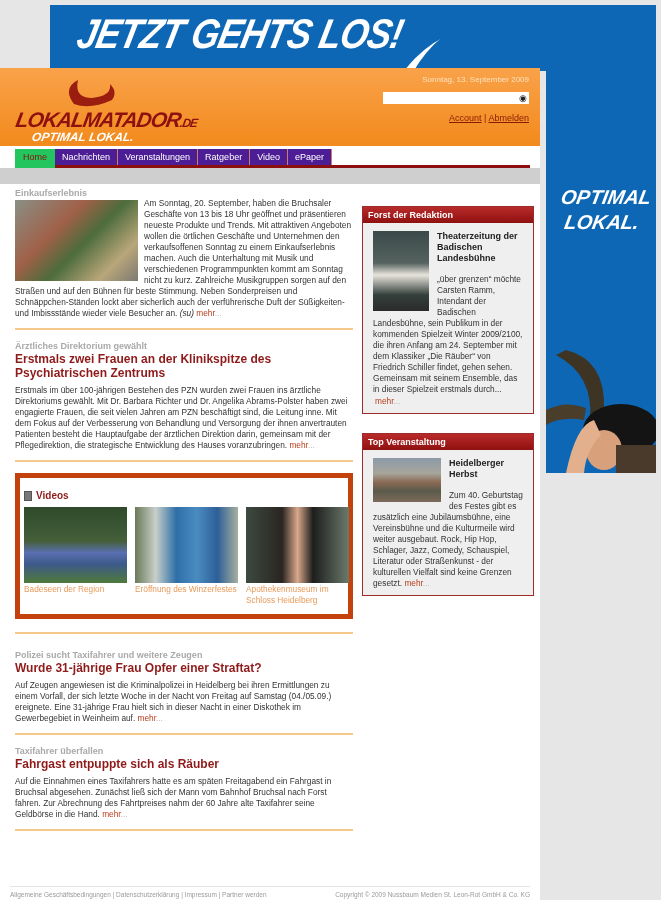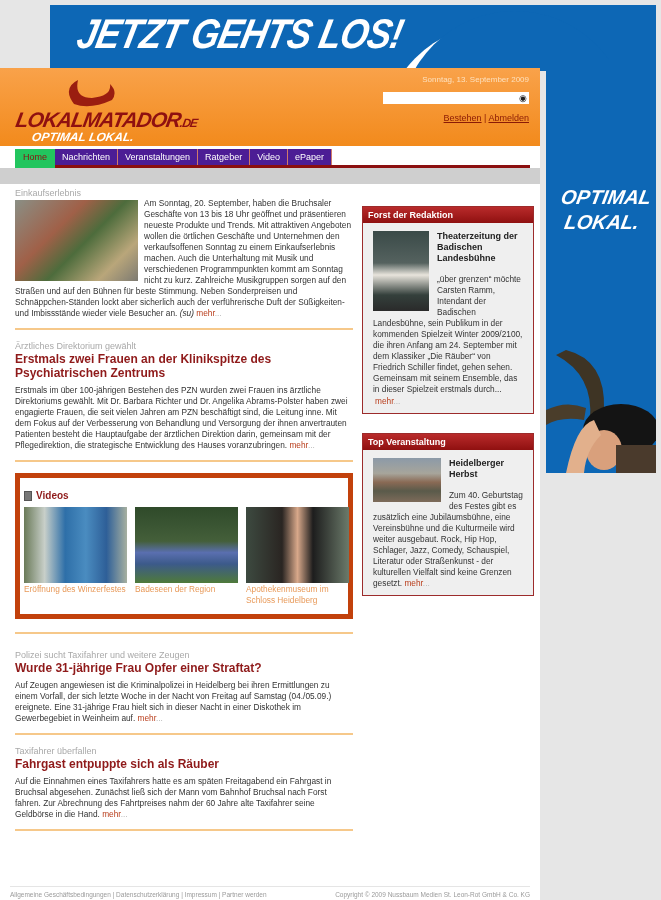--- a/index.html
+++ b/index.html
@@ -33,21 +33,21 @@
 
   .nav { height: 22px; position: relative; background: #fff; }
   .nav .bar { position: absolute; left: 15px; right: 10px; top: 19px; height: 3px; background: #8b0f0f; }
   .nav ul { list-style: none; position: absolute; left: 15px; top: 3px; display: flex; }
   .nav li { font-size: 9px; height: 16px; line-height: 16px; padding: 0 7px; background: #4c1d95; color: #fff; border-right: 1px solid #d07a6a; }
   .nav li.active { background: #22c55e; color: #8b0f0f; border-right: none; padding: 0 8px; height: 19px; }
   .greybar { height: 16px; background: #cfcfcf; }
 
   .main { position: absolute; left: 15px; top: 120px; width: 338px; }
   .article { border-bottom: 2px solid #f6c88a; padding-bottom: 9px; margin-bottom: 11px; }
-  .kicker { font-size: 9px; font-weight: normal; color: #a9a9a9; }
+  .kicker { font-size: 9px; font-weight: bold; color: #a9a9a9; }
   .headline { font-size: 12px; font-weight: bold; color: #8f1a1a; margin: 1px 0 5px; line-height: 14px; }
   .body { font-size: 8.3px; color: #333; line-height: 11px; }
   .body .more { color: #b83c1a; }
   .body .more .dots { color: #b8b8b8; }
   .thumb1 { float: left; width: 123px; height: 81px; margin: 2px 6px 0 0; background: linear-gradient(135deg, #8a8f85 0%, #a06048 35%, #4d6c3c 55%, #b9a67a 80%, #7c7a72 100%); }
 
   .videos { border: 5px solid #c2410c; padding: 12px 4px 8px; margin-bottom: 13px; }
   .videos h3 { font-size: 10px; color: #8f1a1a; display: flex; align-items: center; gap: 4px; margin-bottom: 6px; }
   .videos h3 .vicon { width: 8px; height: 10px; background: #777; border: 1px solid #555; }
   .vrow { display: flex; gap: 8px; }
@@ -97,21 +97,21 @@
       </svg>
       <div class="brand"><span>LOKALMATADOR</span><small>.DE</small></div>
       <div class="tag">OPTIMAL LOKAL.</div>
     </div>
     <div class="date">Sonntag, 13. September 2009</div>
     <div class="search">
       <input type="text" placeholder="" style="">
       <div class="btn">◉</div>
     </div>
     <div class="acct">
-      <a>Bestehen</a>
+      <a>Account</a>
       <span>|</span>
       <a>Abmelden</a>
     </div>
   </div>
 
   <div class="nav">
     <div class="bar"></div>
     <ul>
       <li class="active">Home</li>
       <li>Nachrichten</li>
@@ -144,26 +144,26 @@
     </div>
   </div>
 
   <div class="videos">
     <h3>
         <span class="vicon"></span>
         <span>Videos</span>
       </h3>
     <div class="vrow">
       <div class="vitem">
+        <div class="vthumb" style="background:linear-gradient(180deg,#2f4a2a 0%,#445f3a 45%,#5a6fb0 60%,#3c5a8a 75%,#4f7a3a 100%);"></div>
+        <div class="vcap">Badeseen der Region</div>
+      </div>
+      <div class="vitem">
         <div class="vthumb" style="background:linear-gradient(90deg,#6a7a58 0%,#c8cfc9 20%,#2e6fa8 40%,#4a8cc0 60%,#2e5f98 80%,#a7b0a0 100%);"></div>
         <div class="vcap">Eröffnung des Winzerfestes</div>
-      </div>
-      <div class="vitem">
-        <div class="vthumb" style="background:linear-gradient(180deg,#2f4a2a 0%,#445f3a 45%,#5a6fb0 60%,#3c5a8a 75%,#4f7a3a 100%);"></div>
-        <div class="vcap">Badeseen der Region</div>
       </div>
       <div class="vitem">
         <div class="vthumb" style="background:linear-gradient(90deg,#3d4a40 0%,#2a2522 35%,#d8a88a 50%,#1d1d1d 65%,#6b7a6a 100%);"></div>
         <div class="vcap">Apothekenmuseum im Schloss Heidelberg</div>
       </div>
     </div>
   </div>
   <div class="article" style="padding-bottom:0;margin-bottom:16px;"></div>
 
   <div class="article">

